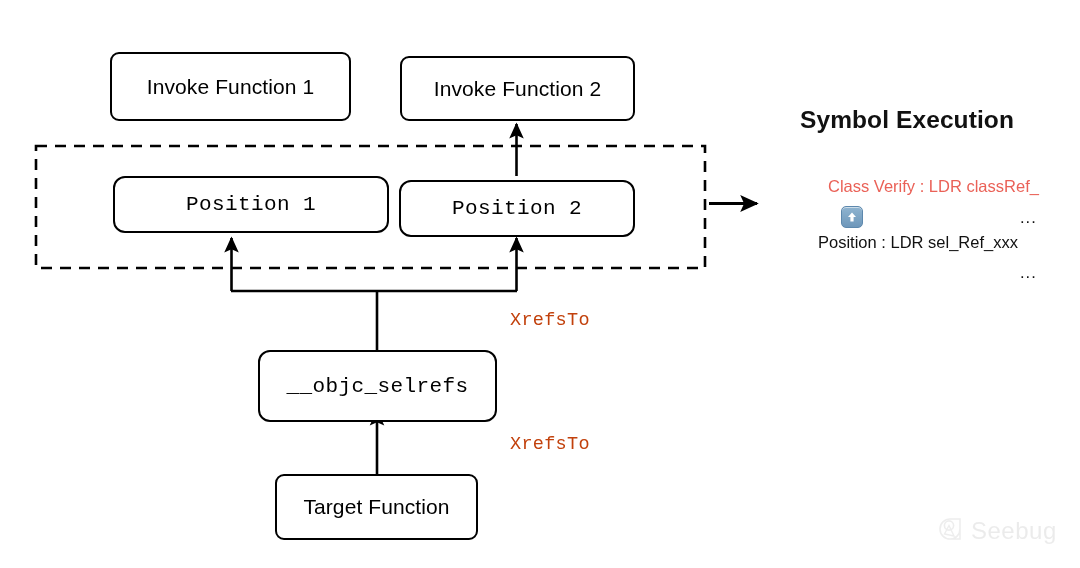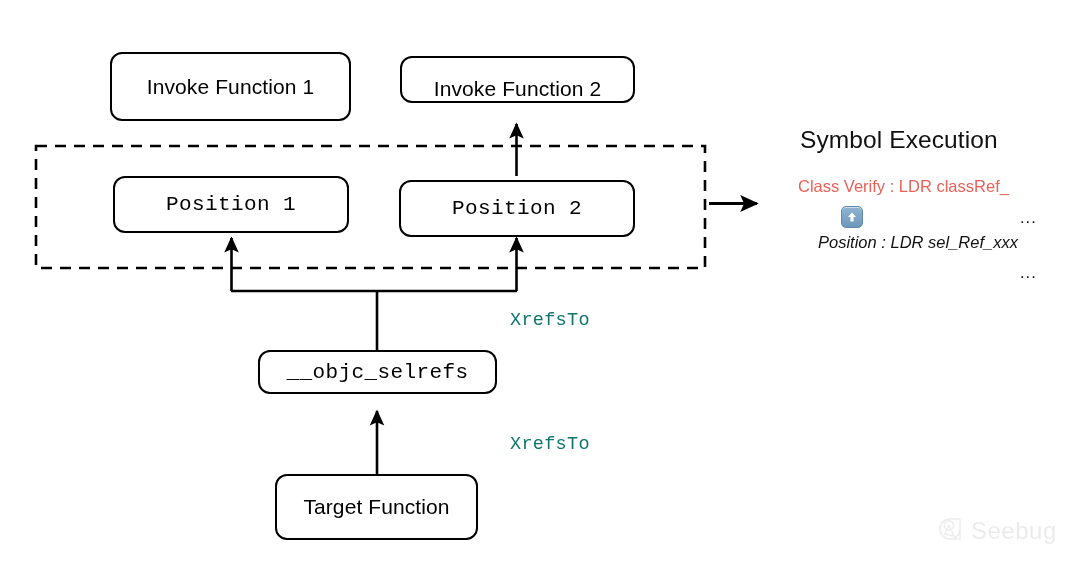--- a/index.html
+++ b/index.html
@@ -35,53 +35,54 @@
     background: #ffffff;
     display: flex;
     align-items: center;
     justify-content: center;
     color: #000000;
   }
   .node.sans {
     font-family: "Liberation Sans", sans-serif;
     font-size: 21px;
     letter-spacing: 0.1px;
+    border-radius: 9px;
   }
   .node.mono {
     font-family: "Liberation Mono", monospace;
     font-size: 21px;
     letter-spacing: 0.4px;
   }
   .edge-label {
     position: absolute;
     font-family: "Liberation Mono", monospace;
     font-size: 18.5px;
-    color: #0f766e;
+    color: #c2410c;
     letter-spacing: 0.3px;
     white-space: nowrap;
   }
   .panel-title {
     position: absolute;
     font-family: "Liberation Sans", sans-serif;
-    font-weight: normal;
+    font-weight: bold;
     font-size: 24.5px;
     color: #111111;
     letter-spacing: 0.1px;
     white-space: nowrap;
-    margin-top: 20px;
   }
   .code-line {
     position: absolute;
     font-family: "Liberation Sans", sans-serif;
     font-size: 16.5px;
     color: #111111;
     white-space: nowrap;
   }
   .code-line.red {
     color: #ea6157;
+    margin-left: 30px;
   }
   .dots {
     position: absolute;
     font-family: "Liberation Sans", sans-serif;
     font-size: 16.5px;
     color: #111111;
     letter-spacing: 1px;
   }
   .up-badge {
     position: absolute;
@@ -133,33 +134,33 @@
 
     <path d="M377,474 L377,411" fill="none" stroke="#000000" stroke-width="2.6" marker-end="url(#arrowhead)"></path>
 
     <path d="M709,203.5 L757,203.5" fill="none" stroke="#000000" stroke-width="3" marker-end="url(#arrowhead)"></path>
   </svg>
 
   <div class="node sans" style="left:110px; top:52px; width:241px; height:69px;">
     <span>Invoke Function 1</span>
   </div>
 
-  <div class="node sans" style="left:400px; top:56px; width:235px; height:47px;align-items:flex-end;">
+  <div class="node sans" style="left:400px; top:56px; width:235px; height:65px;">
     <span>Invoke Function 2</span>
   </div>
 
-  <div class="node mono" style="left:113px; top:176px; width:236px; height:57px;">
+  <div class="node mono" style="left:113px; top:176px; width:276px; height:57px;">
     <span>Position 1</span>
   </div>
 
   <div class="node mono" style="left:399px; top:180px; width:236px; height:57px;">
     <span>Position 2</span>
   </div>
 
-  <div class="node mono" style="left:258px; top:350px; width:239px; height:44px;">
+  <div class="node mono" style="left:258px; top:350px; width:239px; height:72px;">
     <span>__objc_selrefs</span>
   </div>
 
   <div class="node sans" style="left:275px; top:474px; width:203px; height:66px;text-align:center;">
     <span>Target Function</span>
   </div>
 
   <div class="edge-label" style="left:510px; top:310px;">XrefsTo</div>
 
   <div class="edge-label" style="left:510px; top:434px;">XrefsTo</div>
@@ -169,21 +170,21 @@
   <div class="code-line red" style="left:798px; top:177px;">Class Verify :   LDR classRef_</div>
 
   <div class="up-badge" style="left:841px; top:206px;">
     <svg width="12" height="12" viewBox="0 0 12 12" xmlns="http://www.w3.org/2000/svg">
       <path d="M6 1.4 L10 6 L7.6 6 L7.6 10.4 L4.4 10.4 L4.4 6 L2 6 Z" fill="#ffffff"></path>
     </svg>
   </div>
 
   <div class="dots" style="left:1020px; top:208px;">...</div>
 
-  <div class="code-line" style="left:818px; top:233px;font-style:italic;">Position : LDR sel_Ref_xxx</div>
+  <div class="code-line" style="left:818px; top:233px;">Position : LDR sel_Ref_xxx</div>
 
   <div class="dots" style="left:1020px; top:263px;">...</div>
 
 
   <div class="watermark" style="left:936px; top:515px;">
     <span>
       <svg width="28" height="28" viewBox="0 0 28 28" xmlns="http://www.w3.org/2000/svg">
         <path d="M24 14 A10 10 0 1 1 14 4 L24 4 L24 24 L14 24" fill="none" stroke="#dcdcdc" stroke-width="1.6"></path>
         <circle cx="13" cy="10.5" r="4.6" fill="none" stroke="#dcdcdc" stroke-width="1.6"></circle>
         <path d="M13 10.5 L18 21 L8.5 19 Z" fill="none" stroke="#dcdcdc" stroke-width="1.4"></path>

